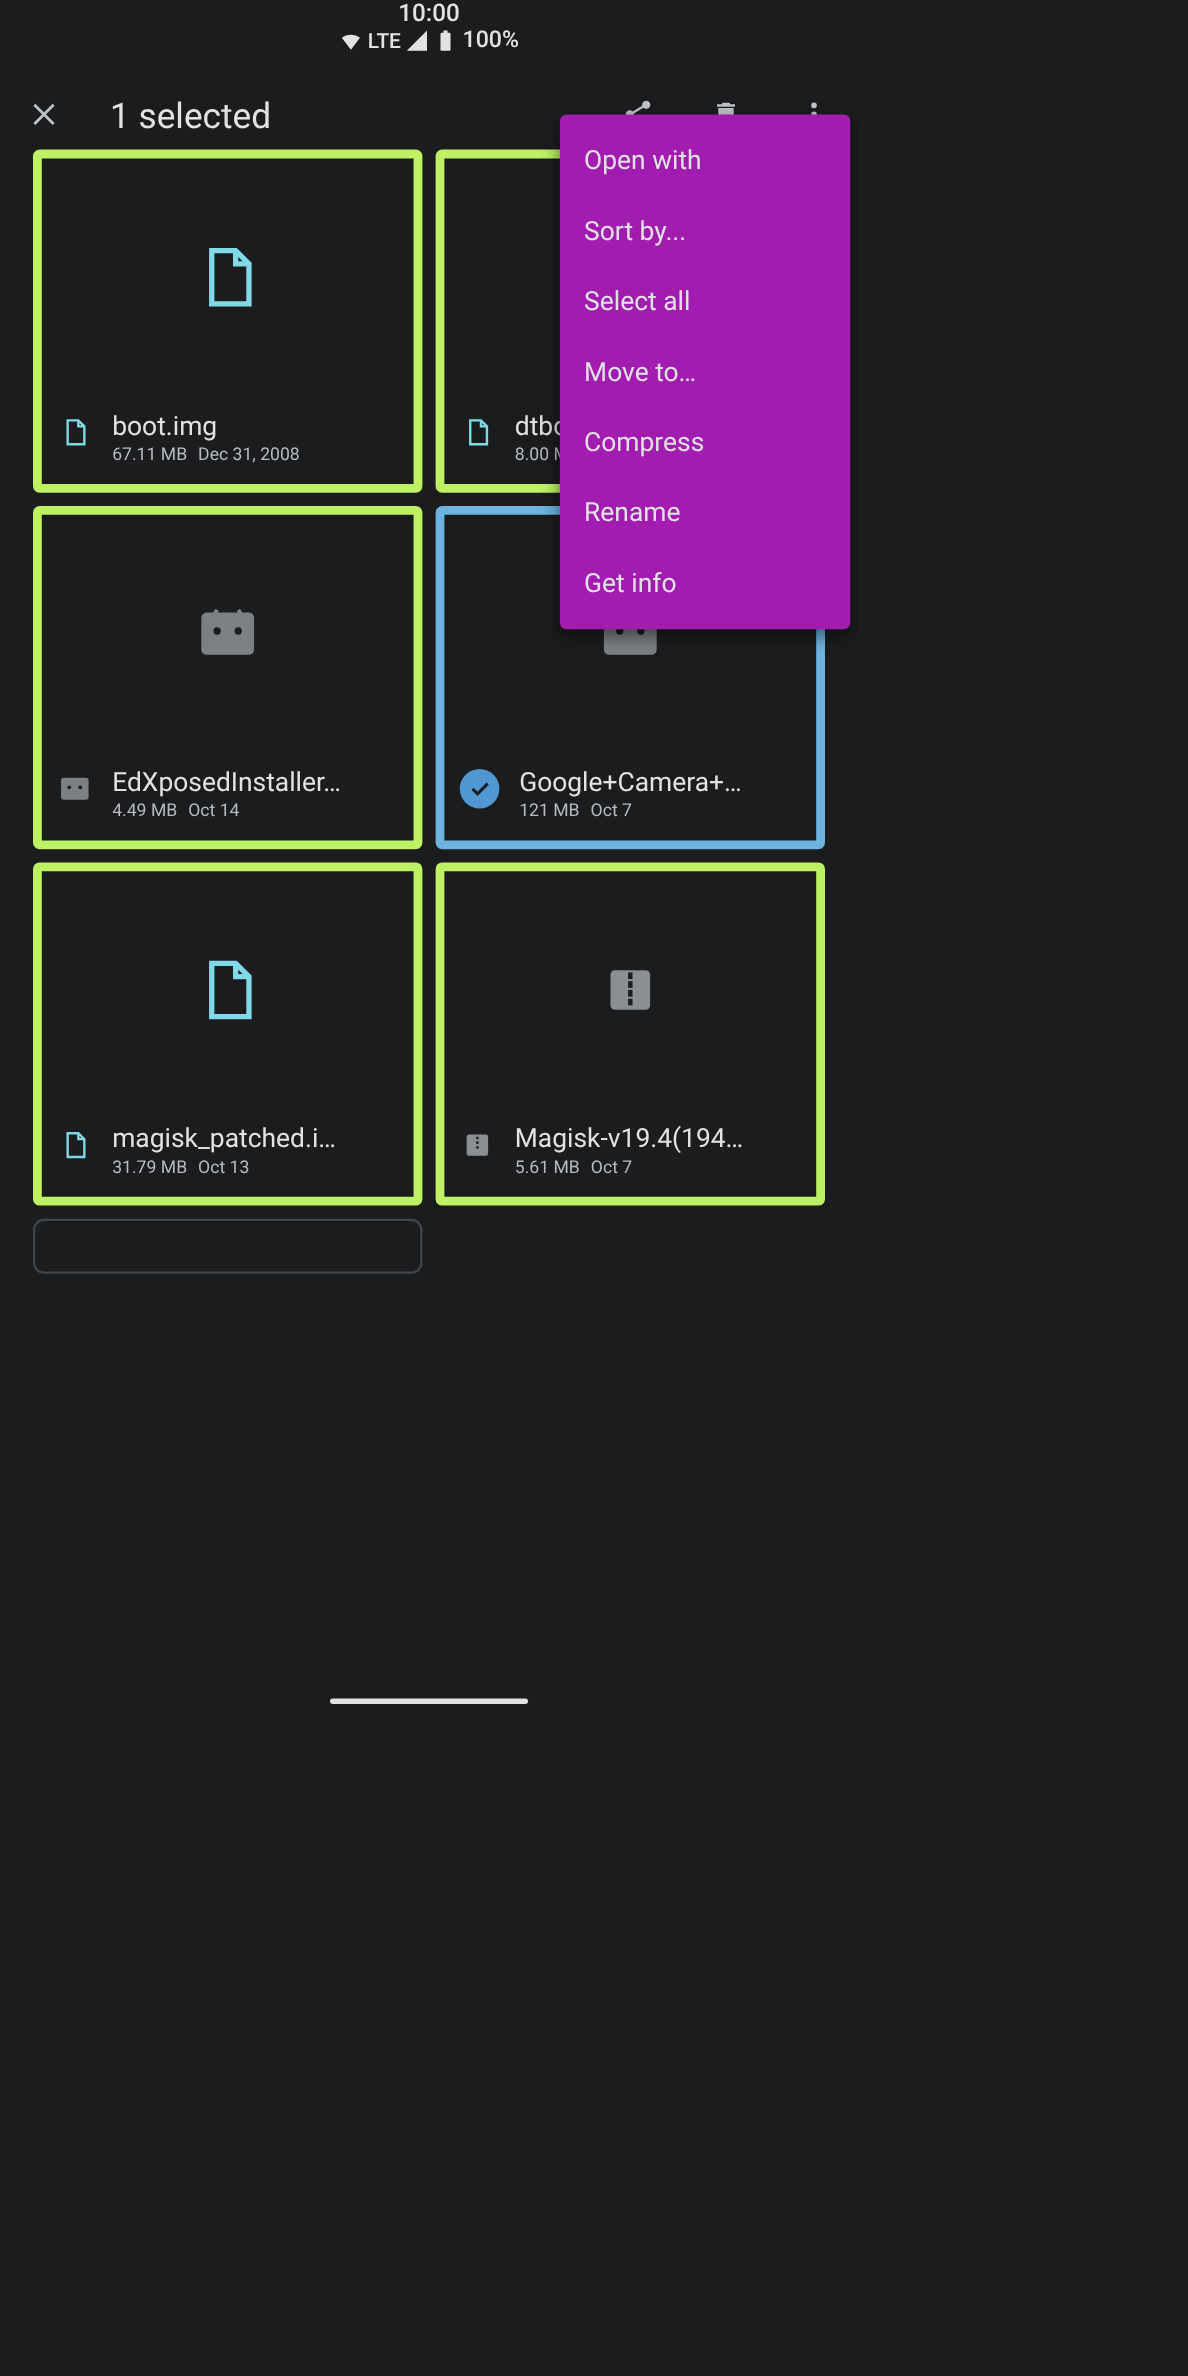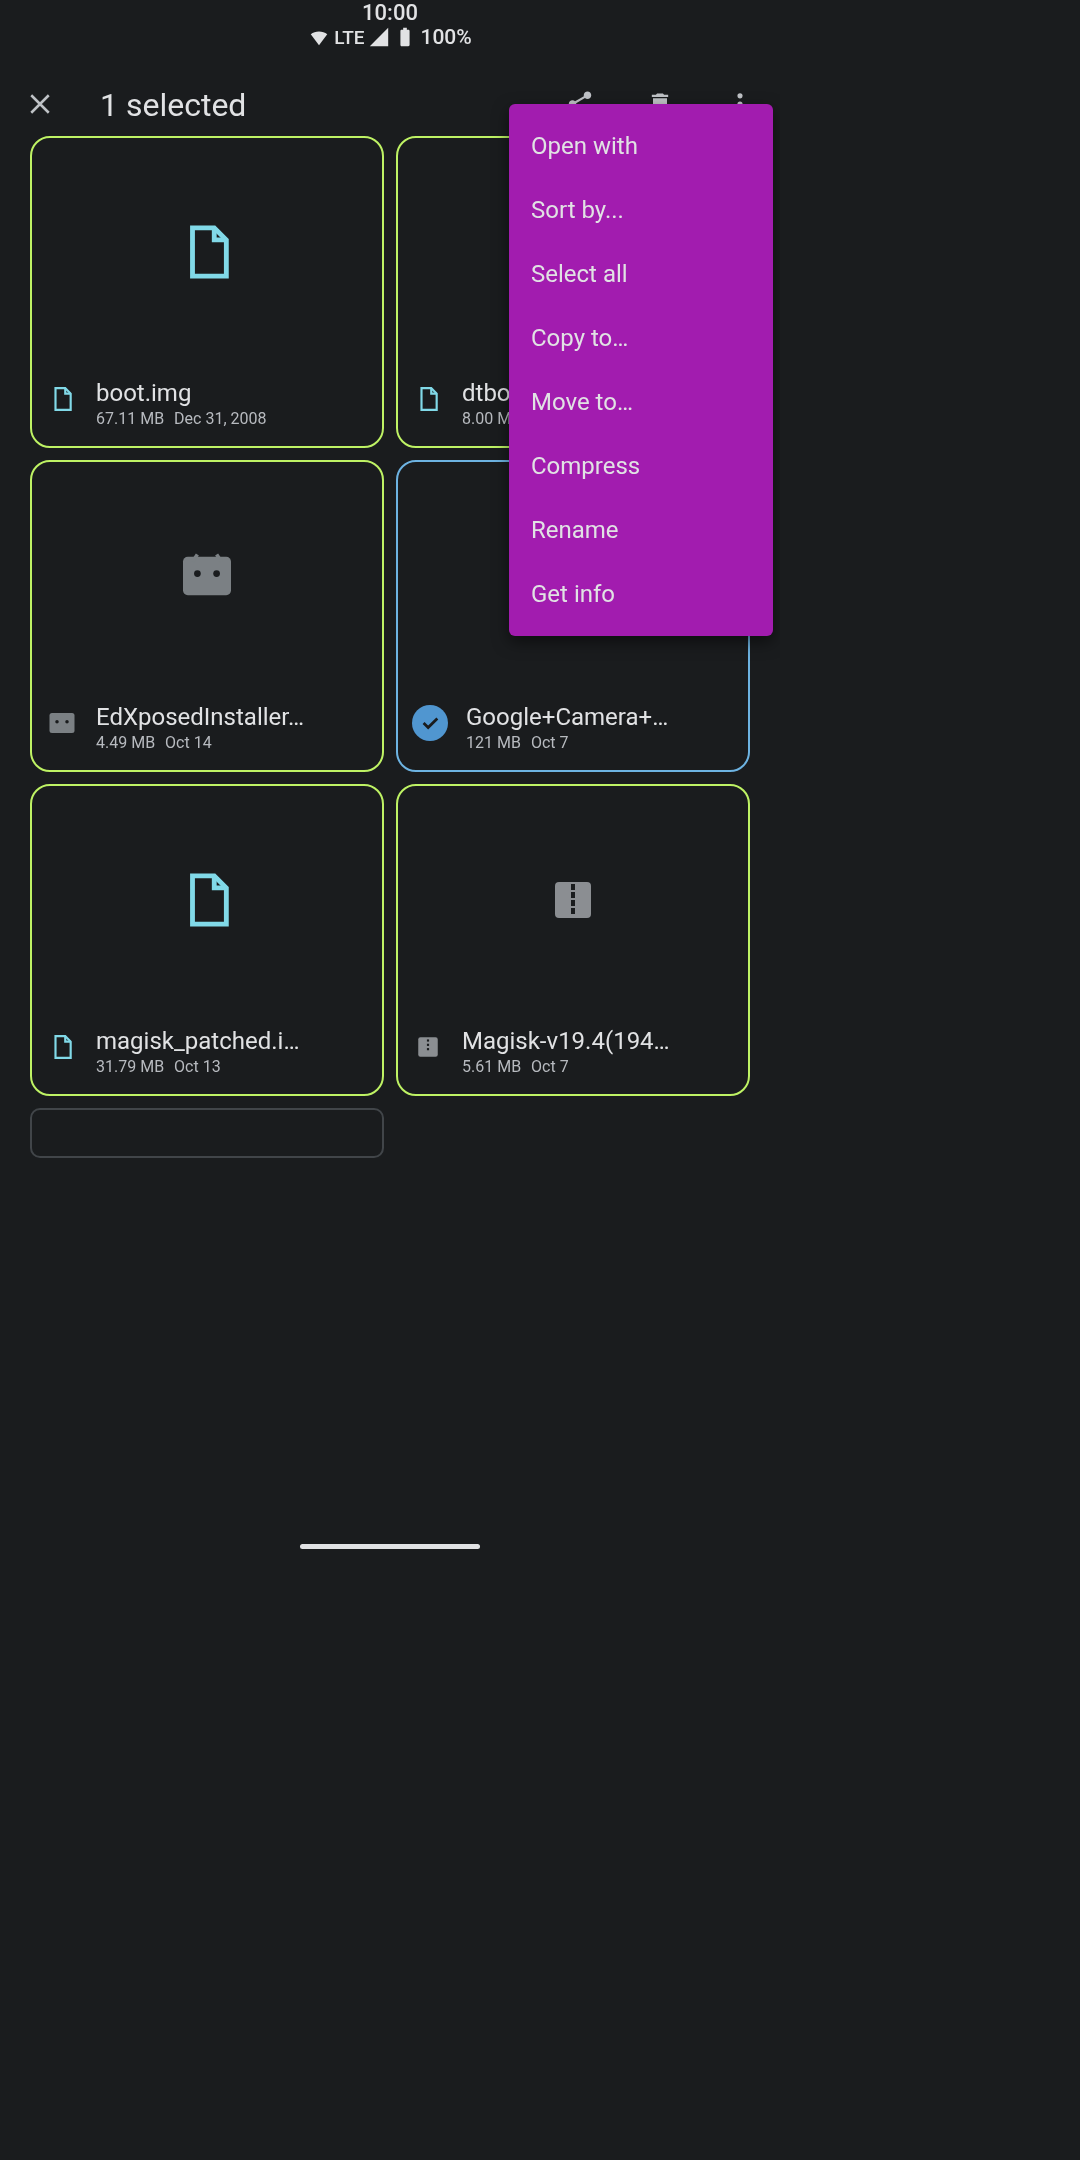--- a/index.html
+++ b/index.html
@@ -57,22 +57,22 @@
       justify-content: center;
       cursor: pointer;
     }
     .file-grid {
       display: grid;
       grid-template-columns: 1fr 1fr;
       gap: 12px;
       padding: 12px 30px;
     }
     .file-card {
-      border: 2px solid #bef264;
-      border-radius: 20px;
+      border: 8px solid #bef264;
+      border-radius: 6px;
       height: 312px;
       display: flex;
       flex-direction: column;
       cursor: pointer;
     }
     .file-card.selected {
       border-color: #6db3e2;
     }
     .file-preview {
       flex: 1;
@@ -360,21 +360,20 @@
     </div>
   </div>
 
   <div class="file-card-partial"></div>
 </div>
 
 <div class="popup-menu">
   <div class="popup-item">Open with</div>
   <div class="popup-item">Sort by...</div>
   <div class="popup-item">Select all</div>
-  <div class="popup-item">Copy to…</div>
   <div class="popup-item">Move to…</div>
   <div class="popup-item">Compress</div>
   <div class="popup-item">Rename</div>
   <div class="popup-item">Get info</div>
 </div>
 
 <div class="nav-bar">
   <div class="nav-pill"></div>
 </div>
 

